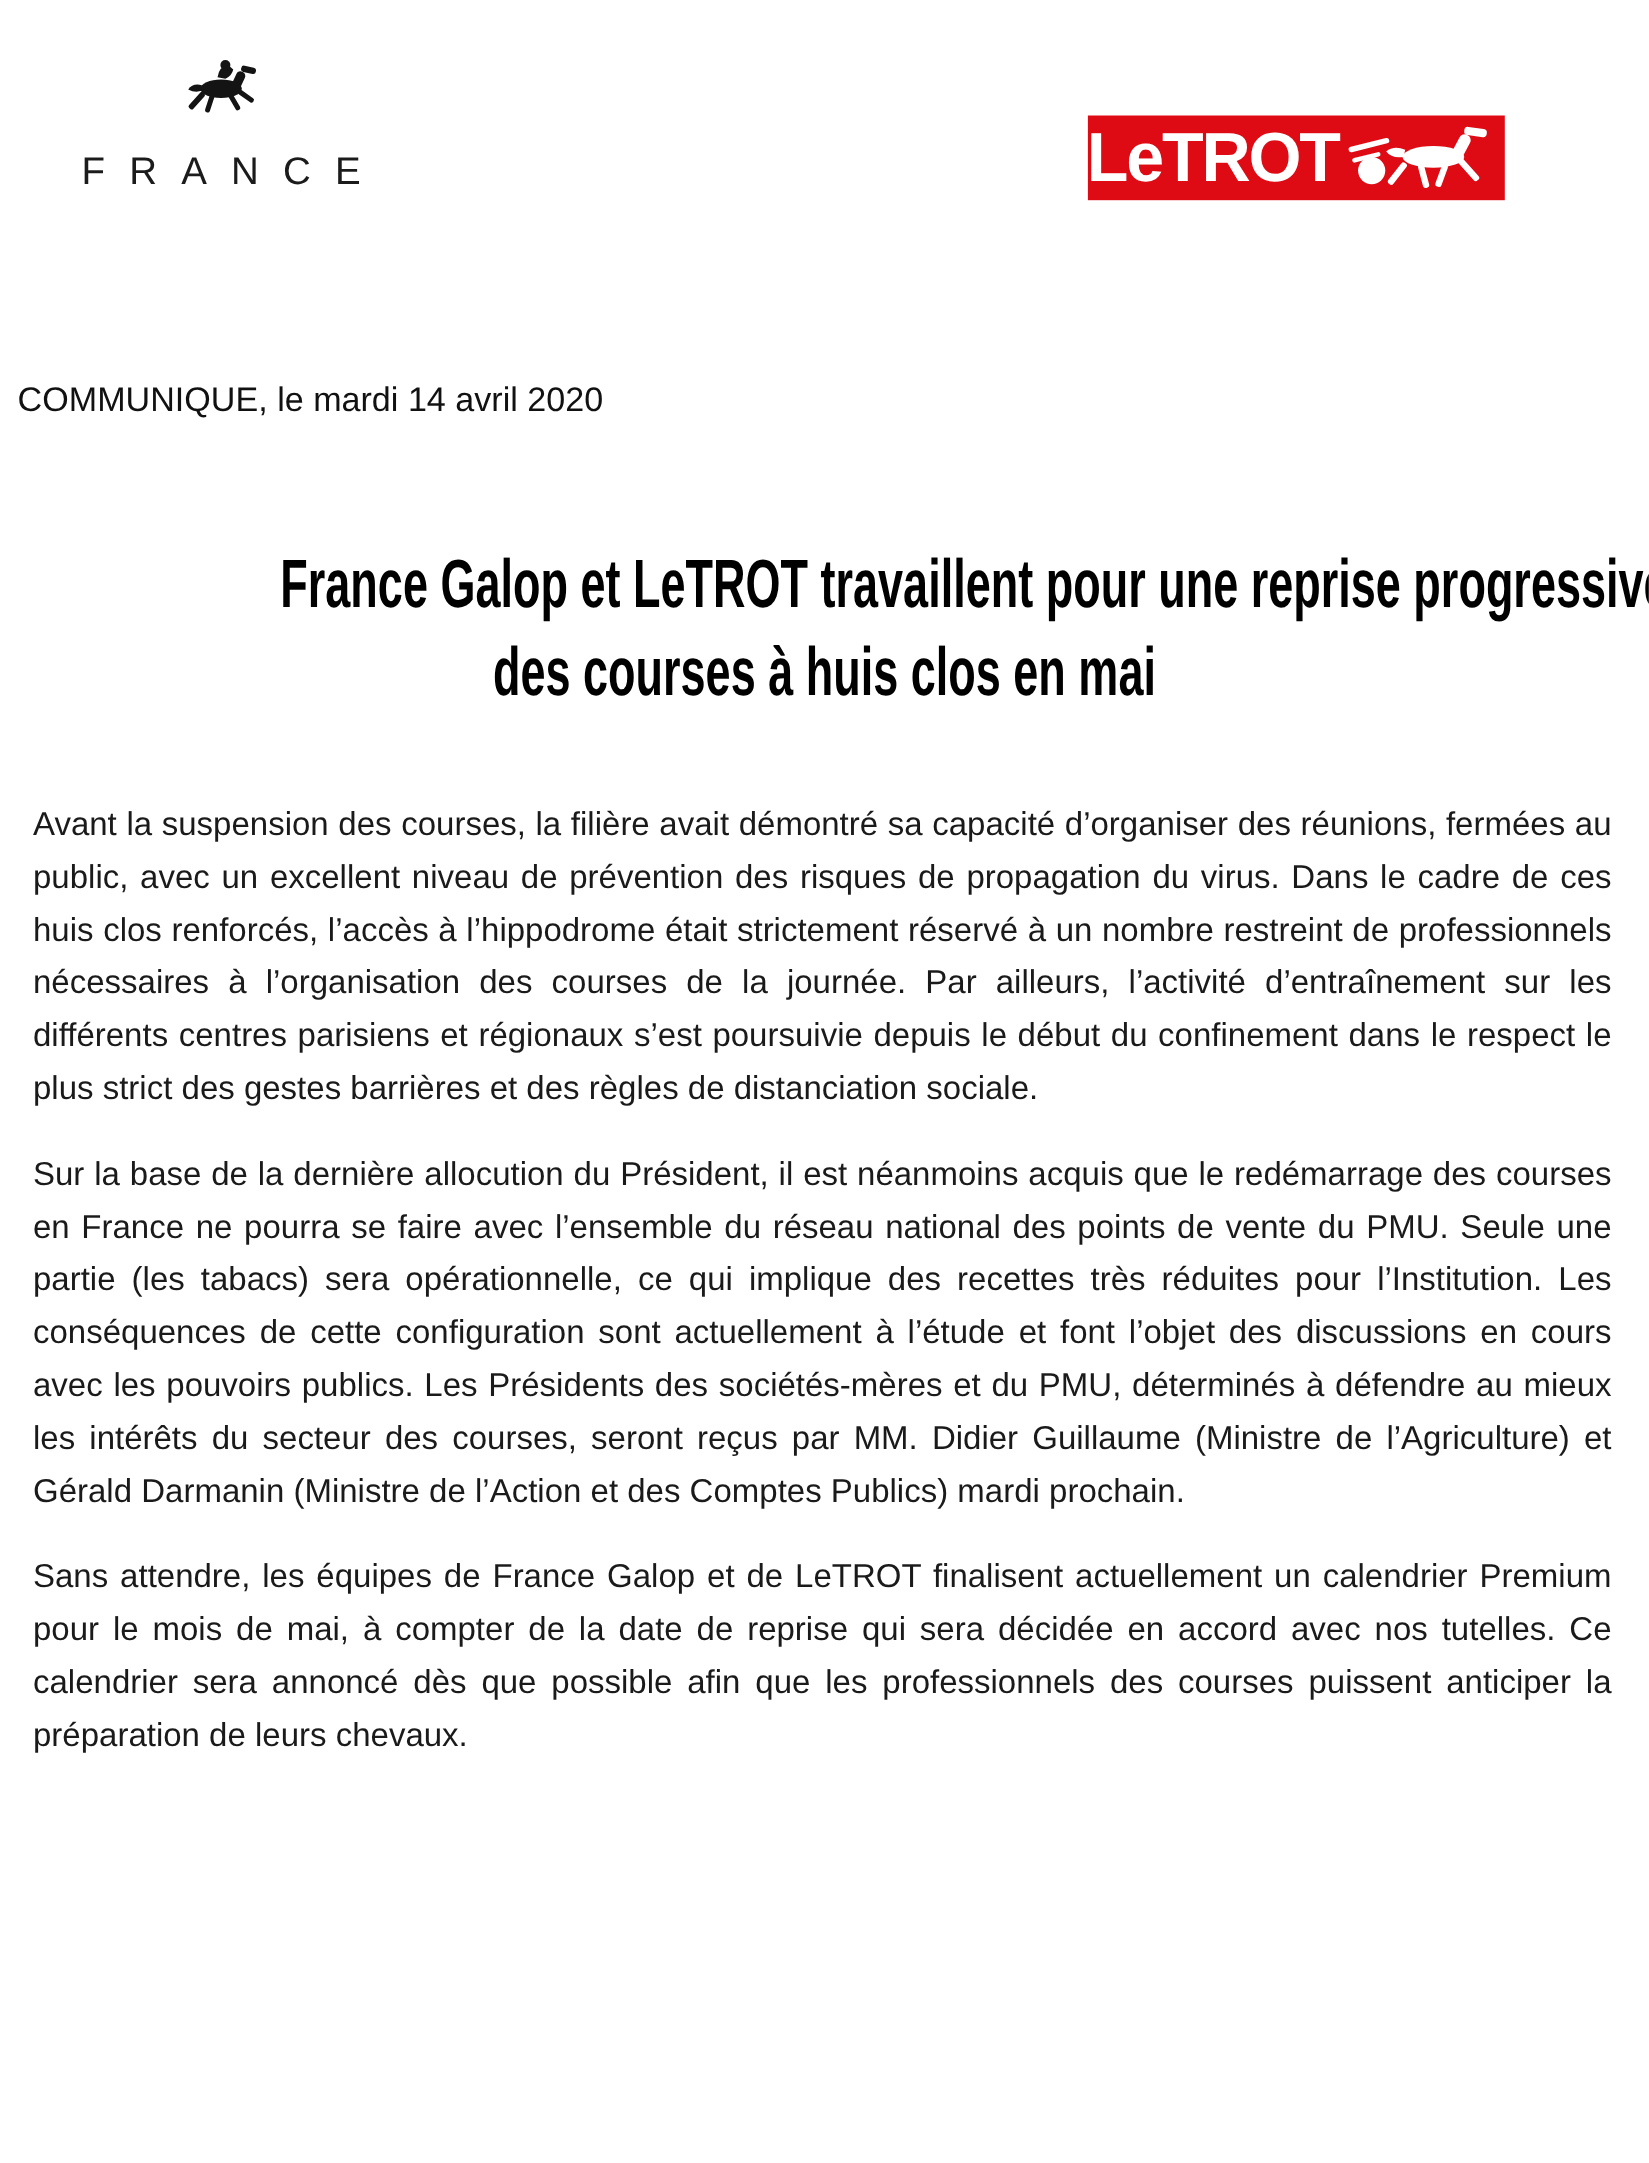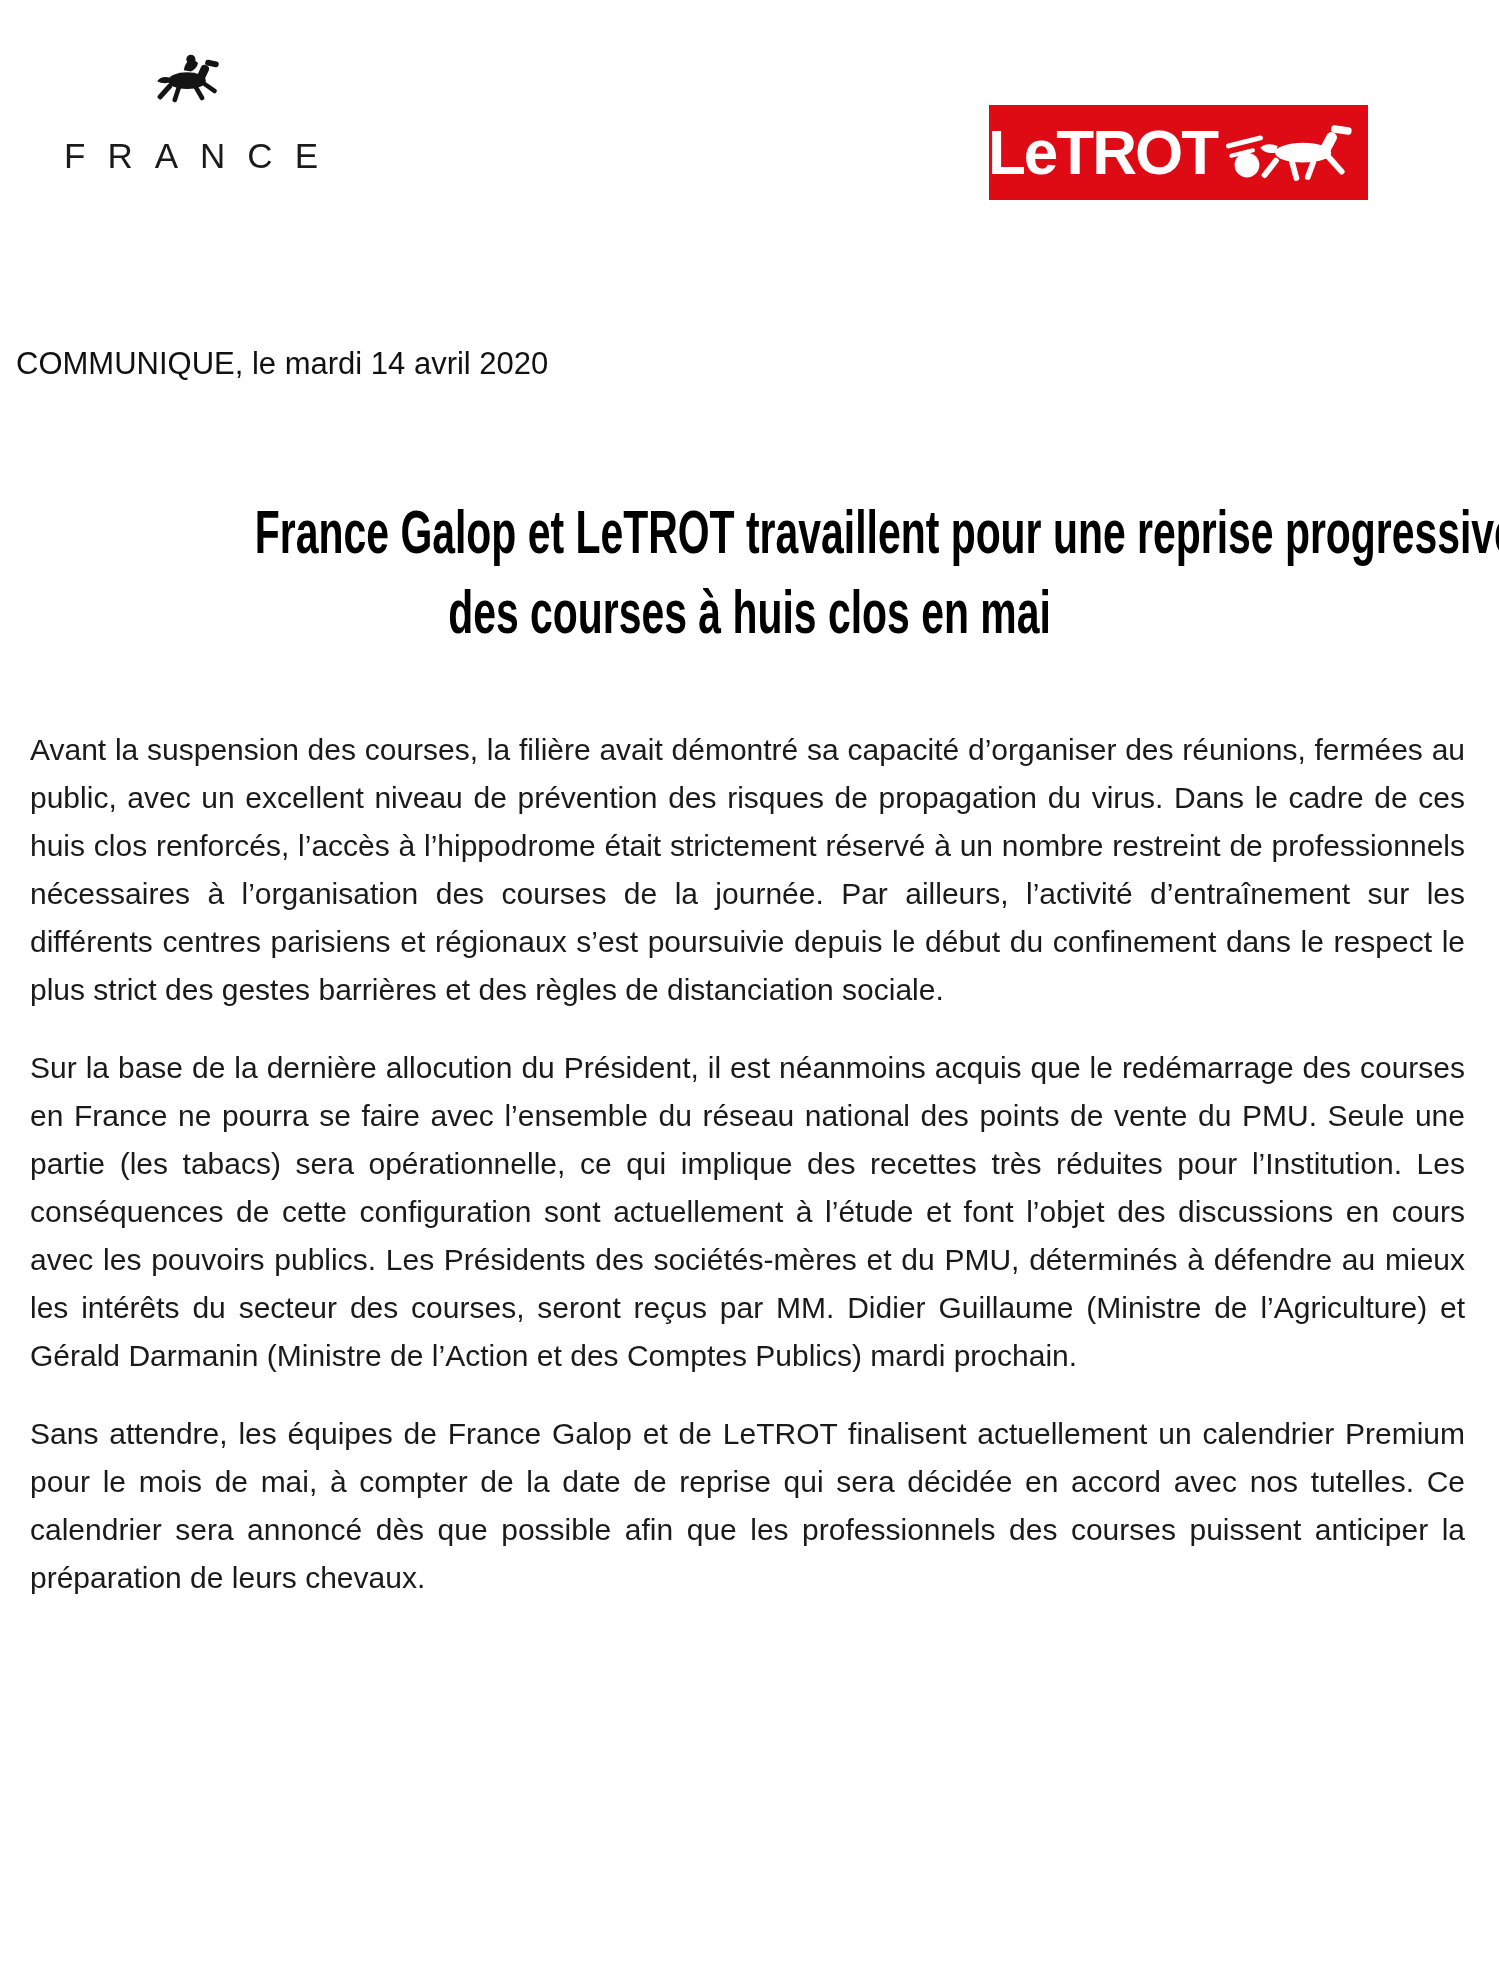--- a/index.html
+++ b/index.html
@@ -9,24 +9,24 @@
     height: 1966px;
     background: #ffffff;
     font-family: "Liberation Sans", sans-serif;
     color: #1a1a1a;
     overflow: hidden;
   }
 
   
   .fg-logo {
     position: absolute;
-    left: 56px;
+    left: 70px;
     top: 38px;
     width: 262px;
-    text-align: right;
+    text-align: center;
     color: #1b1b1b;
   }
   .fg-horse { display: block; margin: 0 auto 14px auto; width: 78px; height: 84px; }
   .fg-word1 {
     font-size: 35px;
     font-weight: 500;
     letter-spacing: 22px;
     margin-right: -22px; 
     white-space: nowrap;
   }
@@ -38,21 +38,21 @@
     margin-top: 6px;
     white-space: nowrap;
   }
 
   
   .letrot-logo {
     position: absolute;
     left: 989px;
     top: 105px;
     width: 379px;
-    height: 95px;
+    height: 77px;
     display: flex;
     align-items: center;
     justify-content: center;
     gap: 2px;
     box-sizing: border-box;
     padding: 0 10px;
   }
   .letrot-word {
     font-size: 62px;
     font-weight: 700;

